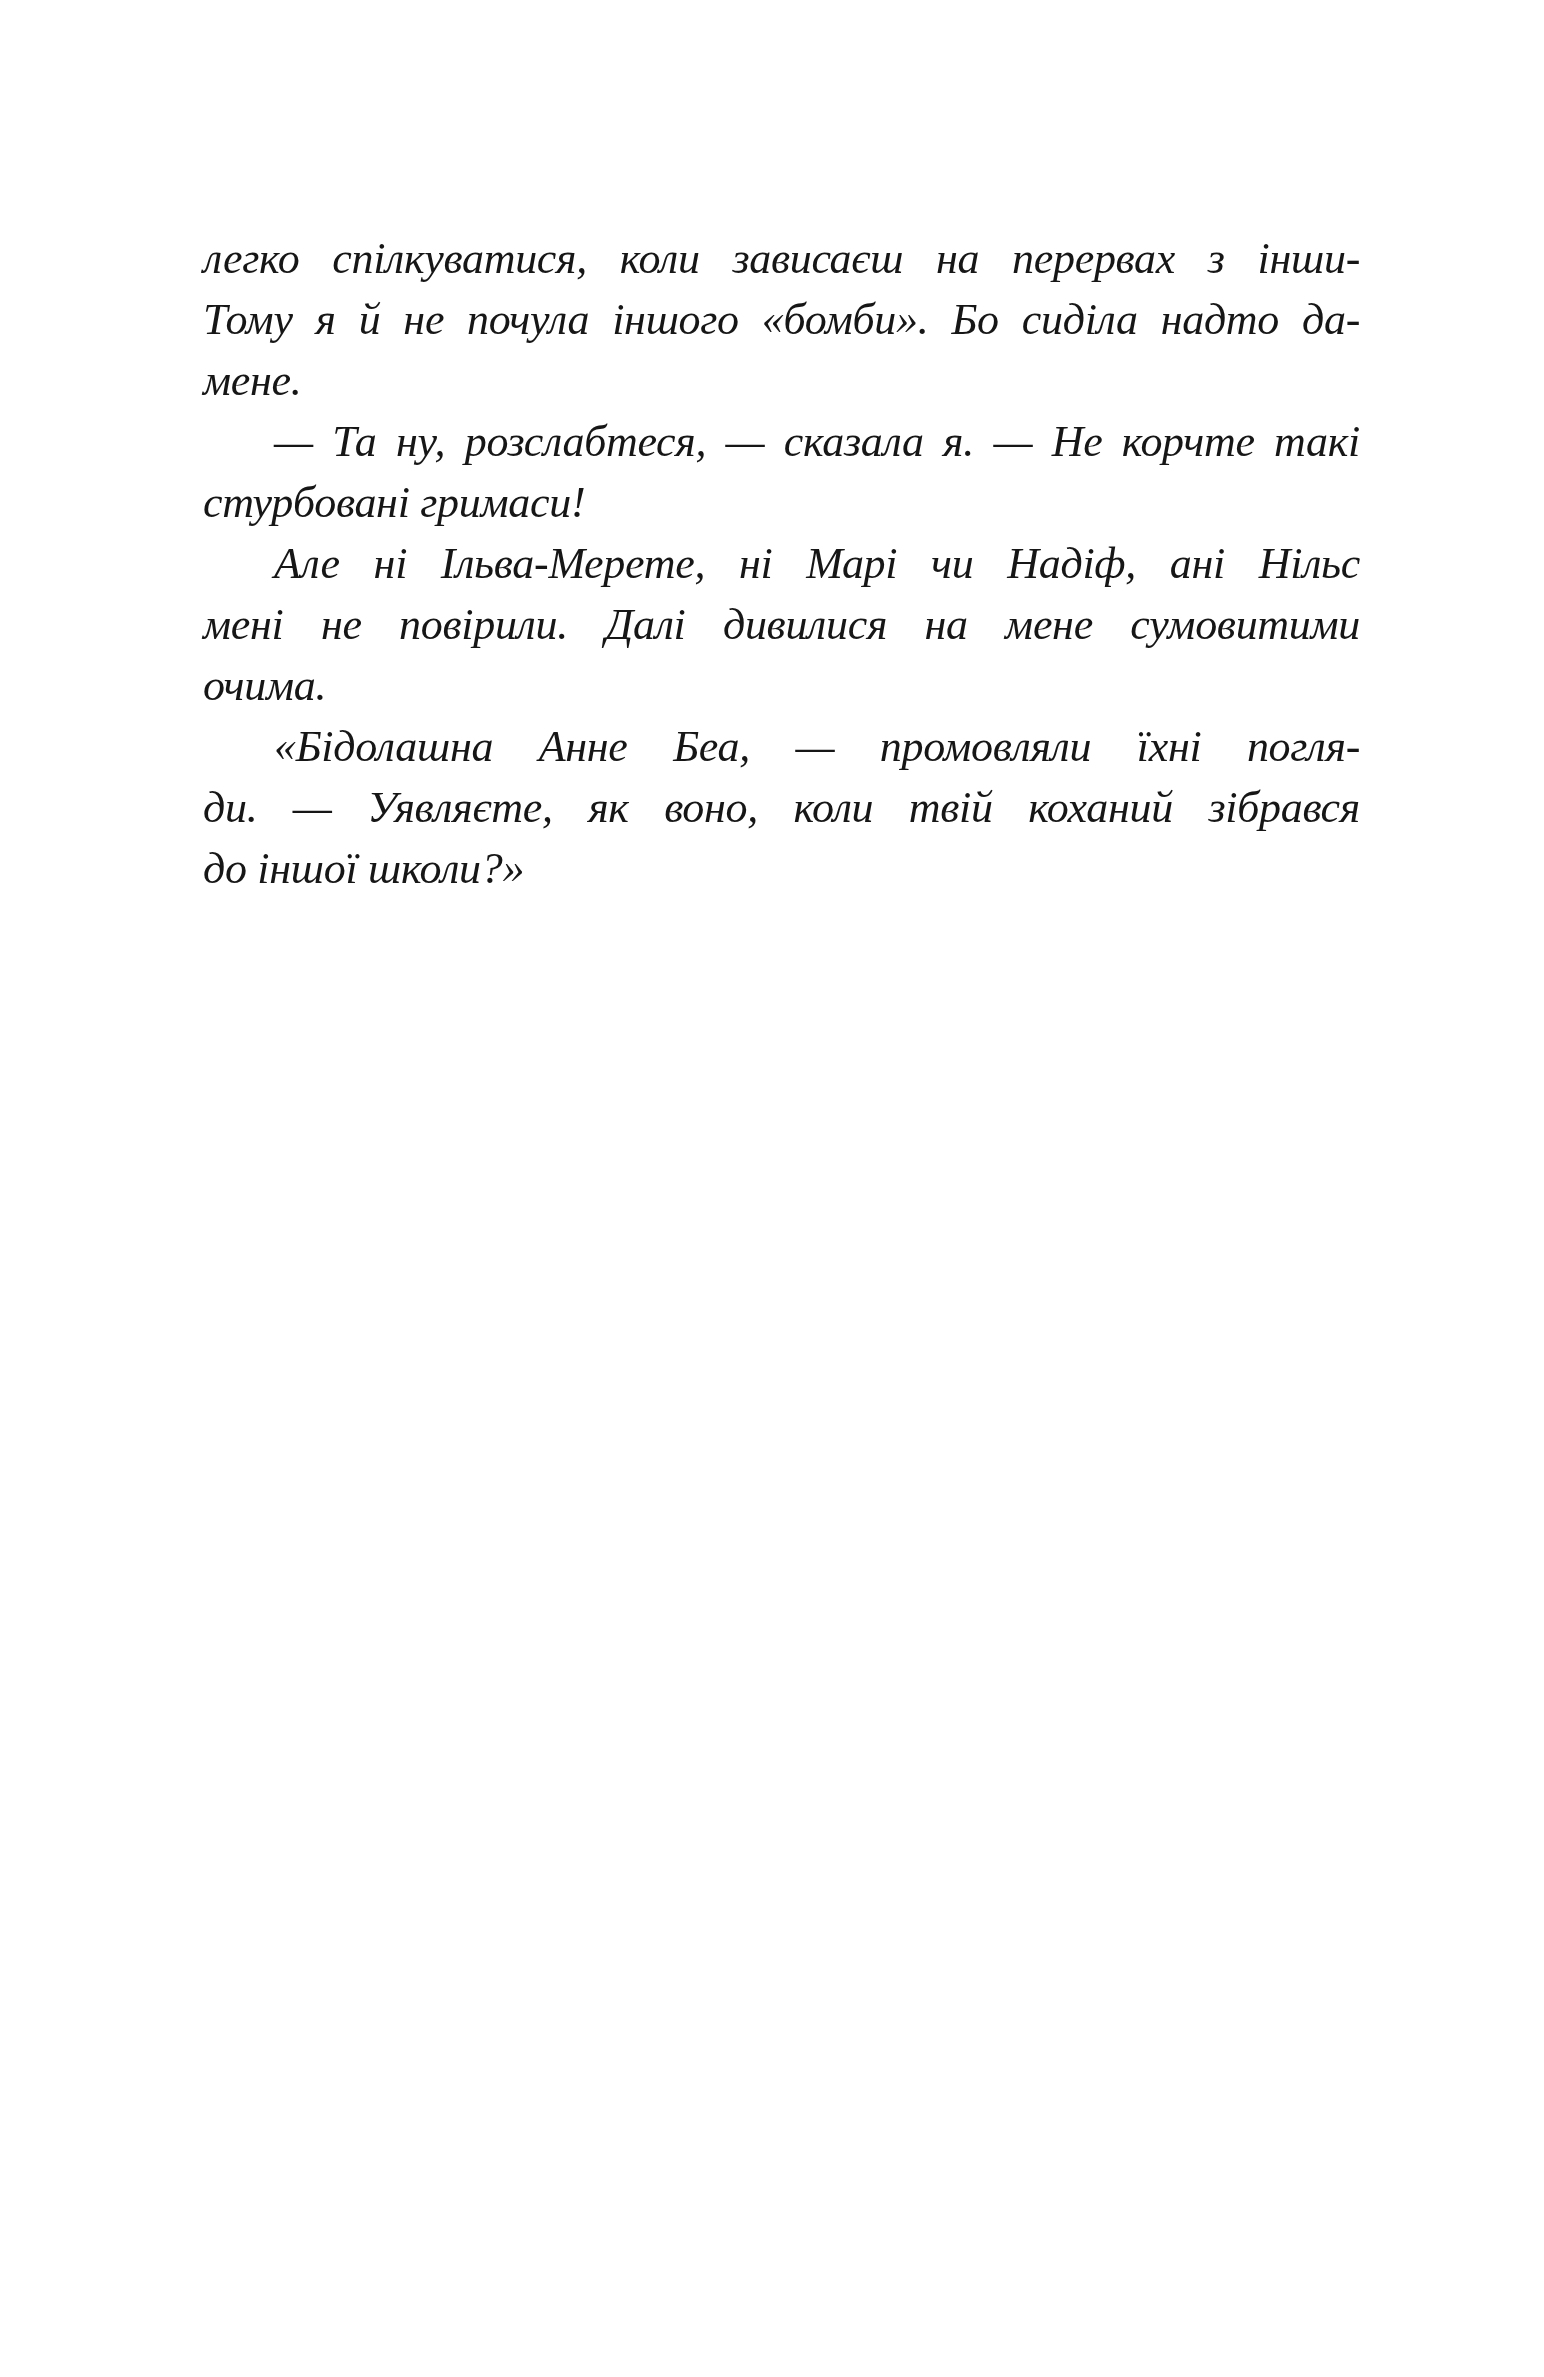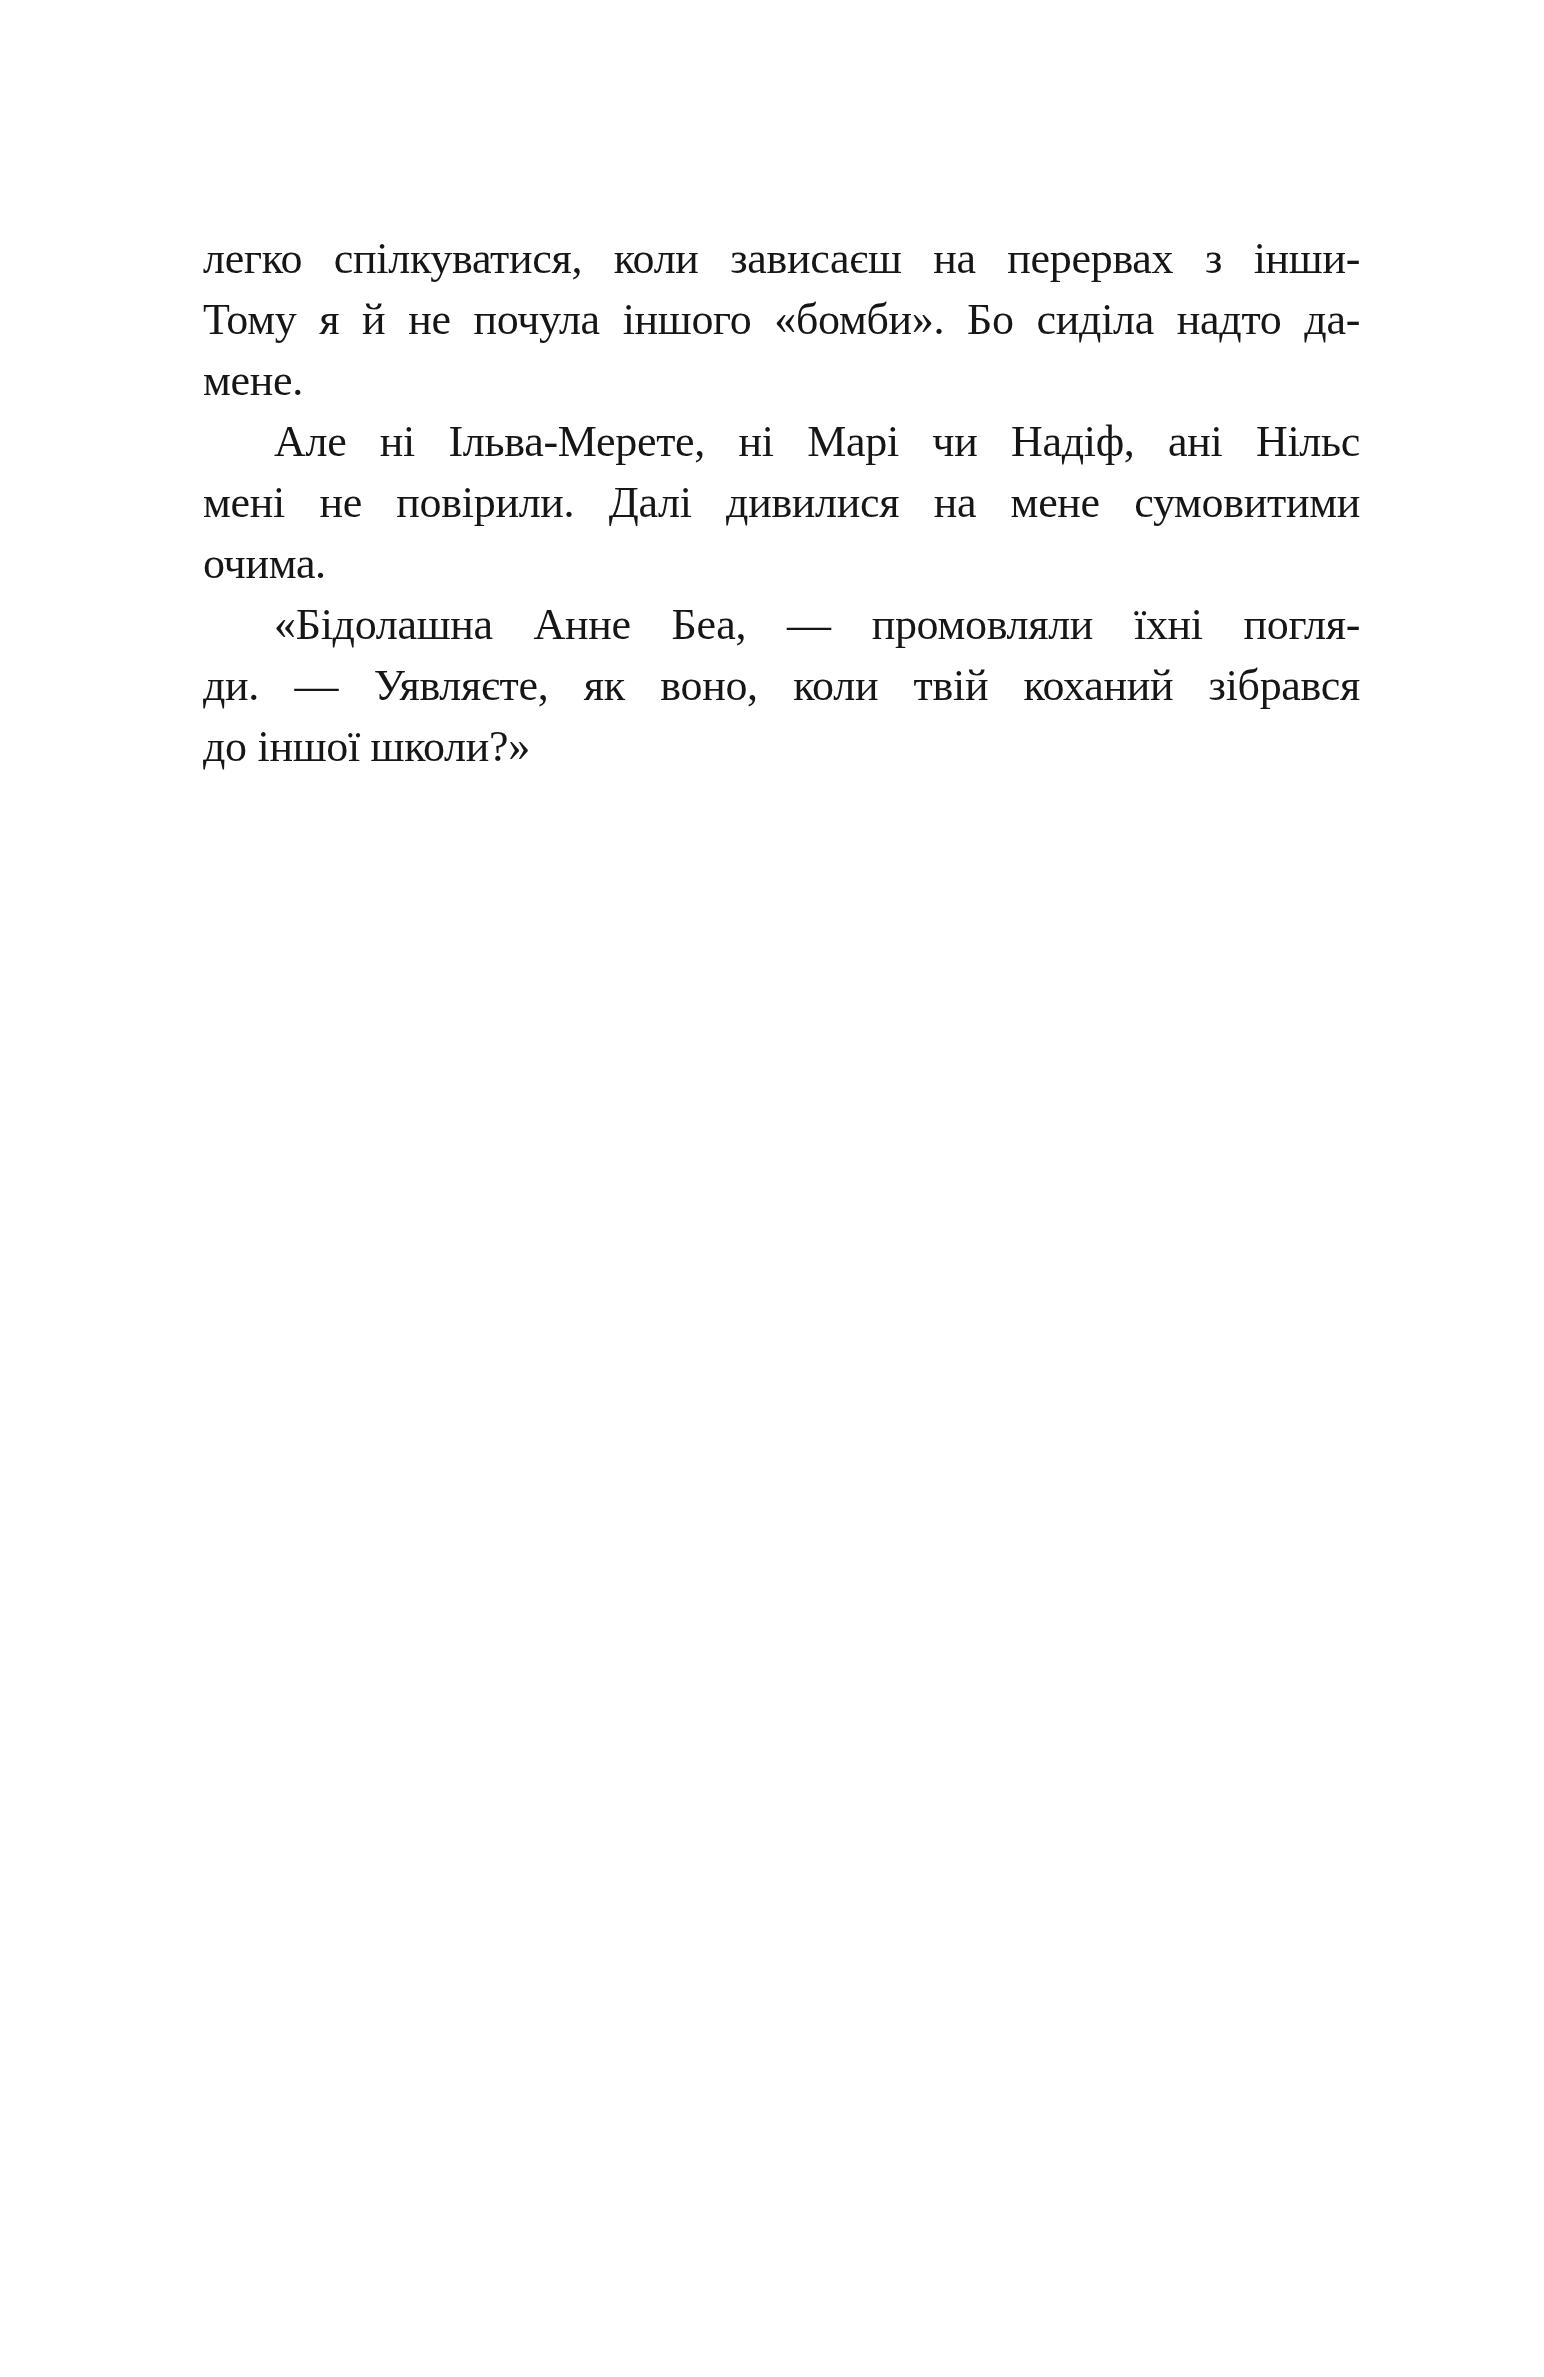--- a/index.html
+++ b/index.html
@@ -24,20 +24,21 @@
     .text-block {
       position: absolute;
       left: 203px;
       top: 228px;
       width: 1157px;
       font-family: "Liberation Serif", "DejaVu Serif", serif;
       font-size: 44px;
       line-height: 61px;
       color: #161616;
       letter-spacing: -0.3px;
+      font-style: italic;
     }
     .line {
       display: block;
       height: 61px;
       white-space: nowrap;
       text-align: justify;
       text-align-last: justify;
     }
     .line.last {
       text-align-last: left;
@@ -52,20 +53,24 @@
 <div class="page">
   <div class="text-block">
 
     <div>
       <span class="line">легко спілкуватися, коли зависаєш на перервах з інши-</span>
       <span class="line">Тому я й не почула іншого «бомби». Бо сиділа надто да-</span>
       <span class="line last">мене.</span>
     </div>
 
 
+    <div>
+      <span class="line indent">— Та ну, розслабтеся, — сказала я. — Не корчте такі</span>
+      <span class="line last">стурбовані гримаси!</span>
+    </div>
 
 
     <div>
       <span class="line indent">Але ні Ільва-Мерете, ні Марі чи Надіф, ані Нільс</span>
       <span class="line">мені не повірили. Далі дивилися на мене сумовитими</span>
       <span class="line last">очима.</span>
     </div>
 
     <div>
       <span class="line indent">«Бідолашна Анне Беа, — промовляли їхні погля-</span>

